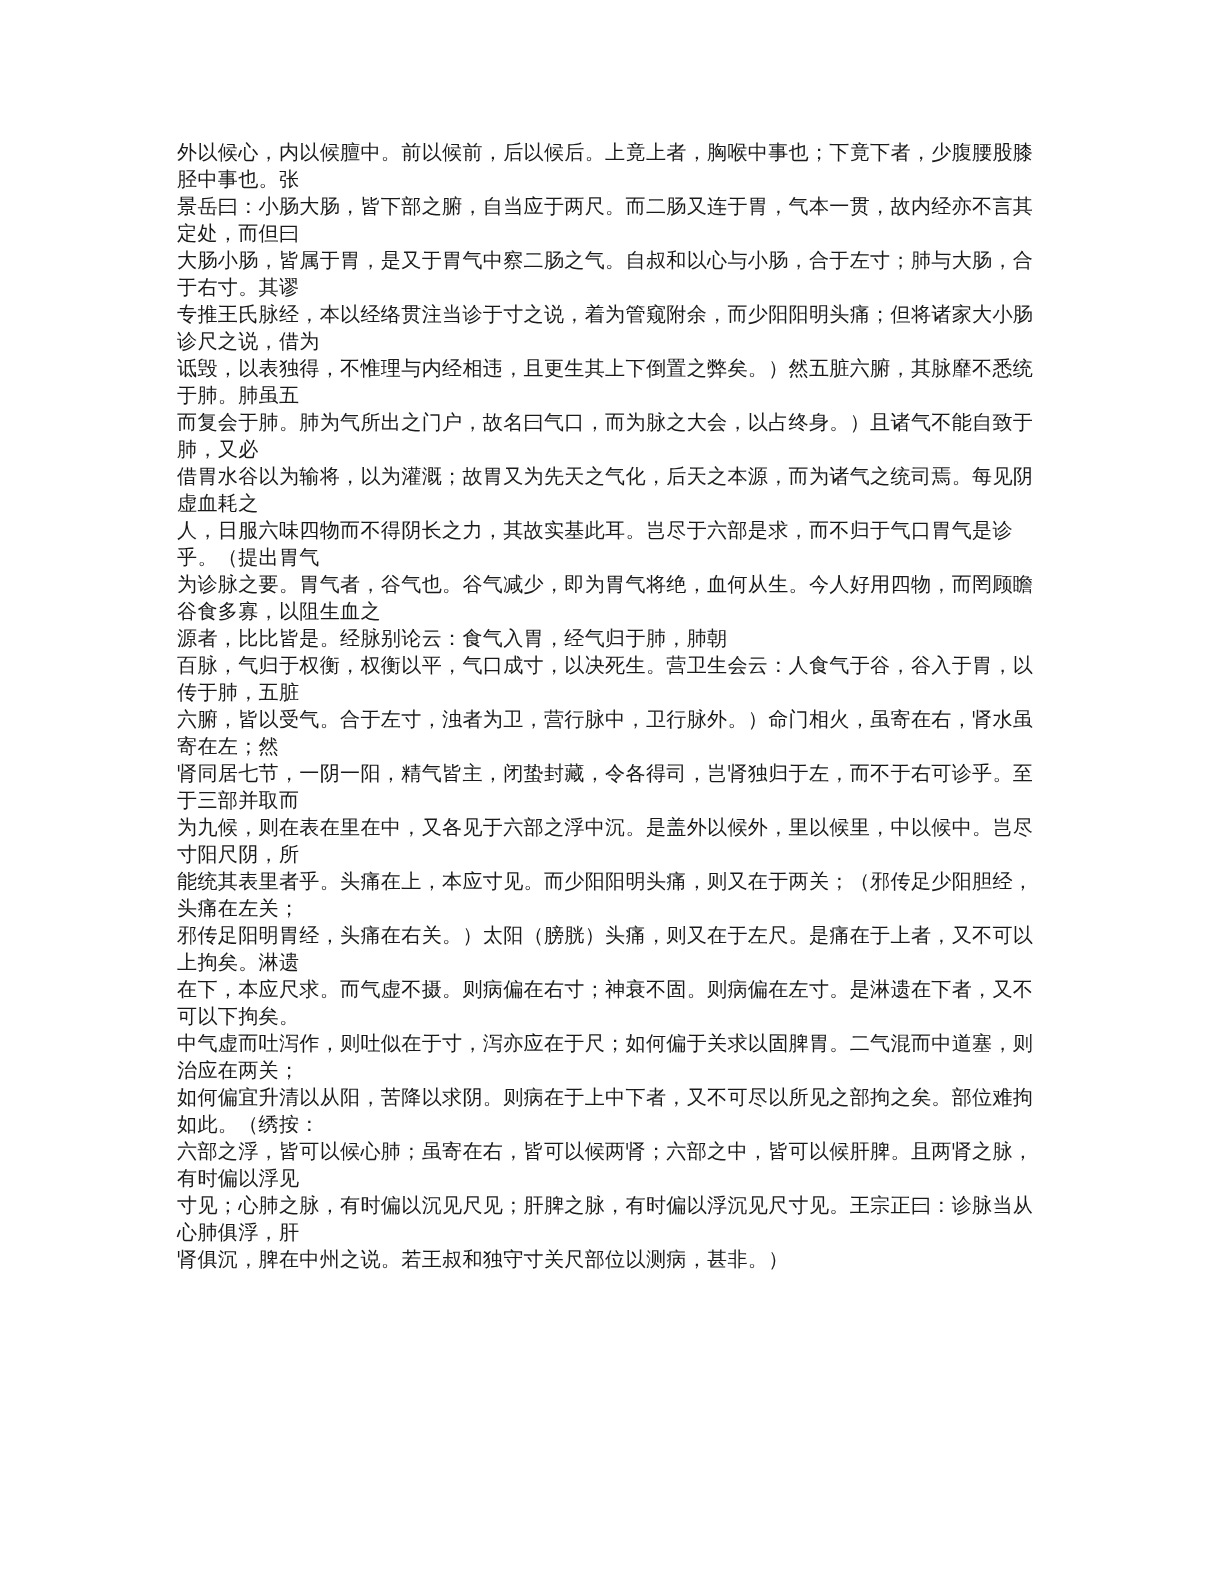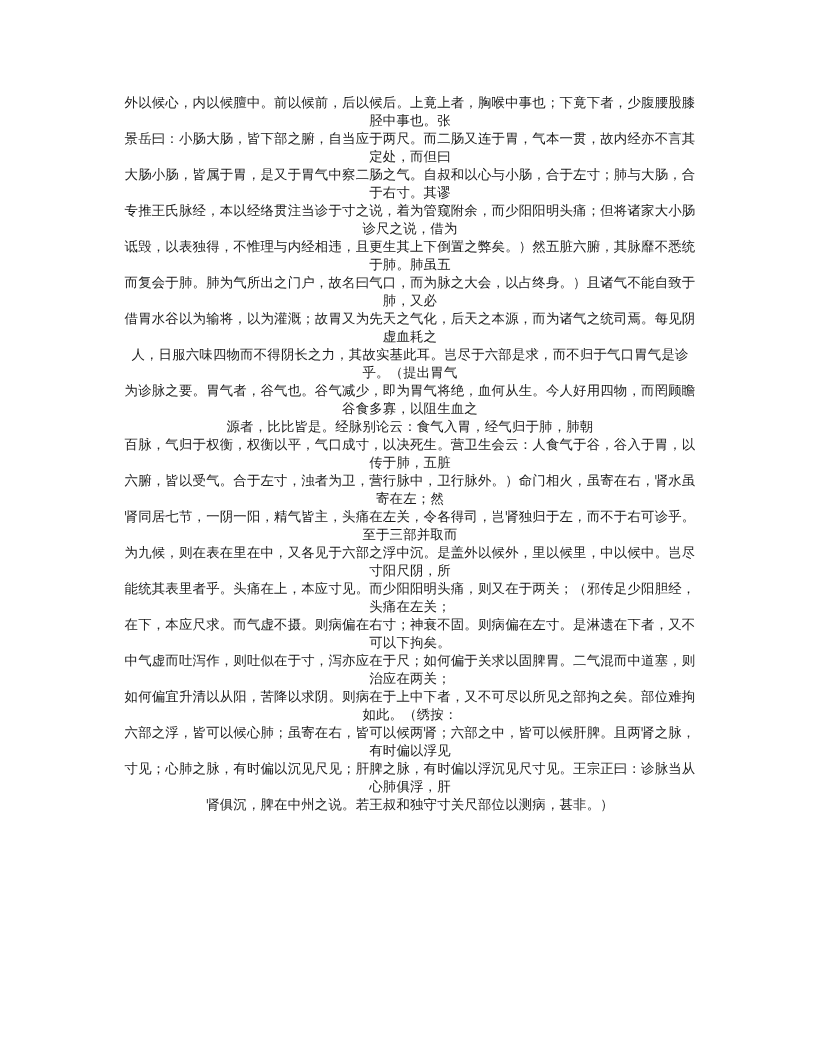--- a/index.html
+++ b/index.html
@@ -8,40 +8,41 @@
     position: absolute;
     left: 118px;
     top: 94px;
     width: 584px;
     font-family: "DejaVu Serif", "Liberation Serif", serif;
     font-size: 13.4px;
     line-height: 18px;
     color: #1a1a1a;
     letter-spacing: 0.2px;
   }
-  .line { display: block; white-space: normal; word-break: break-all; text-align: center; }
+  .line { display: block; white-space: normal; word-break: break-all; }
 </style>
 </head>
 <body>
 
 <div class="page">
   <span class="line">外以候心，内以候膻中。前以候前，后以候后。上竟上者，胸喉中事也；下竟下者，少腹腰股膝胫中事也。张</span>
   <span class="line">景岳曰：小肠大肠，皆下部之腑，自当应于两尺。而二肠又连于胃，气本一贯，故内经亦不言其定处，而但曰</span>
   <span class="line">大肠小肠，皆属于胃，是又于胃气中察二肠之气。自叔和以心与小肠，合于左寸；肺与大肠，合于右寸。其谬</span>
   <span class="line">专推王氏脉经，本以经络贯注当诊于寸之说，着为管窥附余，而少阳阳明头痛；但将诸家大小肠诊尺之说，借为</span>
   <span class="line">诋毁，以表独得，不惟理与内经相违，且更生其上下倒置之弊矣。）然五脏六腑，其脉靡不悉统于肺。肺虽五</span>
   <span class="line">而复会于肺。肺为气所出之门户，故名曰气口，而为脉之大会，以占终身。）且诸气不能自致于肺，又必</span>
   <span class="line">借胃水谷以为输将，以为灌溉；故胃又为先天之气化，后天之本源，而为诸气之统司焉。每见阴虚血耗之</span>
   <span class="line">人，日服六味四物而不得阴长之力，其故实基此耳。岂尽于六部是求，而不归于气口胃气是诊乎。（提出胃气</span>
   <span class="line">为诊脉之要。胃气者，谷气也。谷气减少，即为胃气将绝，血何从生。今人好用四物，而罔顾瞻谷食多寡，以阻生血之</span>
   <span class="line">源者，比比皆是。经脉别论云：食气入胃，经气归于肺，肺朝</span>
   <span class="line">百脉，气归于权衡，权衡以平，气口成寸，以决死生。营卫生会云：人食气于谷，谷入于胃，以传于肺，五脏</span>
   <span class="line">六腑，皆以受气。合于左寸，浊者为卫，营行脉中，卫行脉外。）命门相火，虽寄在右，肾水虽寄在左；然</span>
-  <span class="line">肾同居七节，一阴一阳，精气皆主，头痛在左关，令各得司，岂肾独归于左，而不于右可诊乎。至于三部并取而</span>
+  <span class="line">肾同居七节，一阴一阳，精气皆主，闭蛰封藏，令各得司，岂肾独归于左，而不于右可诊乎。至于三部并取而</span>
   <span class="line">为九候，则在表在里在中，又各见于六部之浮中沉。是盖外以候外，里以候里，中以候中。岂尽寸阳尺阴，所</span>
   <span class="line">能统其表里者乎。头痛在上，本应寸见。而少阳阳明头痛，则又在于两关；（邪传足少阳胆经，头痛在左关；</span>
+  <span class="line">邪传足阳明胃经，头痛在右关。）太阳（膀胱）头痛，则又在于左尺。是痛在于上者，又不可以上拘矣。淋遗</span>
   <span class="line">在下，本应尺求。而气虚不摄。则病偏在右寸；神衰不固。则病偏在左寸。是淋遗在下者，又不可以下拘矣。</span>
   <span class="line">中气虚而吐泻作，则吐似在于寸，泻亦应在于尺；如何偏于关求以固脾胃。二气混而中道塞，则治应在两关；</span>
   <span class="line">如何偏宜升清以从阳，苦降以求阴。则病在于上中下者，又不可尽以所见之部拘之矣。部位难拘如此。（绣按：</span>
   <span class="line">六部之浮，皆可以候心肺；虽寄在右，皆可以候两肾；六部之中，皆可以候肝脾。且两肾之脉，有时偏以浮见</span>
   <span class="line">寸见；心肺之脉，有时偏以沉见尺见；肝脾之脉，有时偏以浮沉见尺寸见。王宗正曰：诊脉当从心肺俱浮，肝</span>
   <span class="line">肾俱沉，脾在中州之说。若王叔和独守寸关尺部位以测病，甚非。）</span>
 </div>
 
 </body></html>

